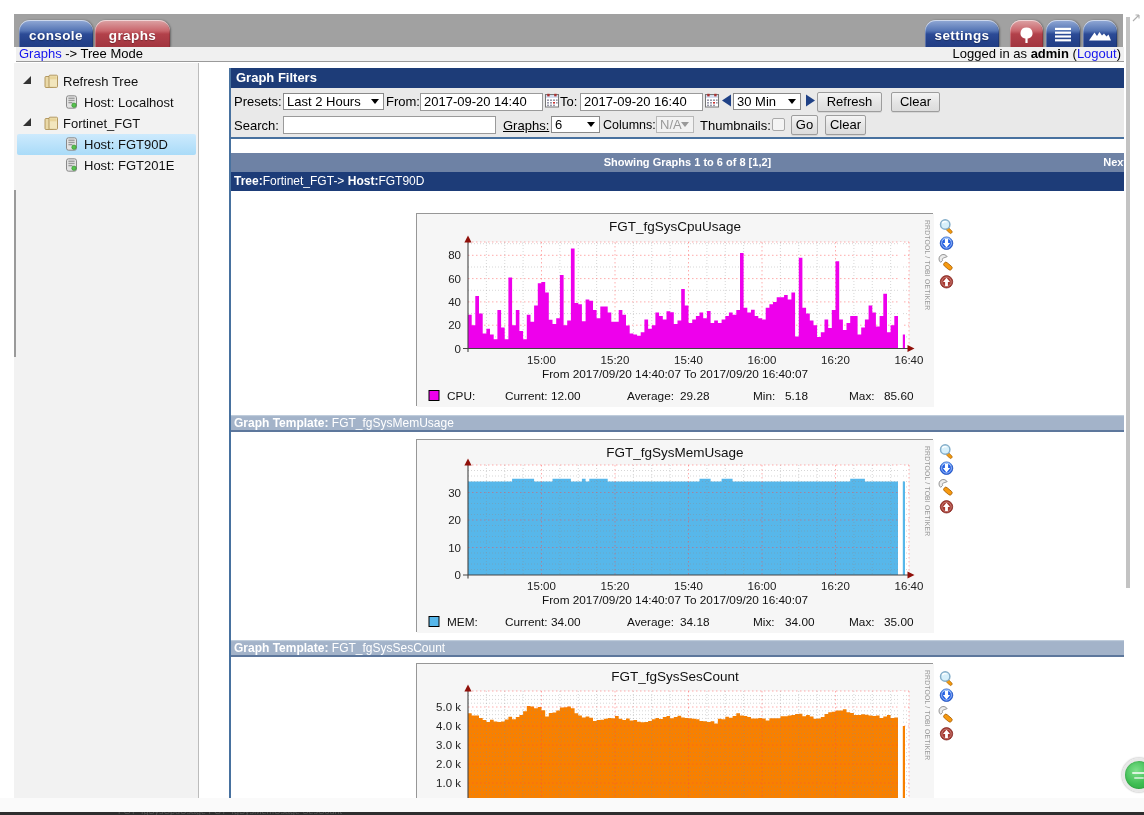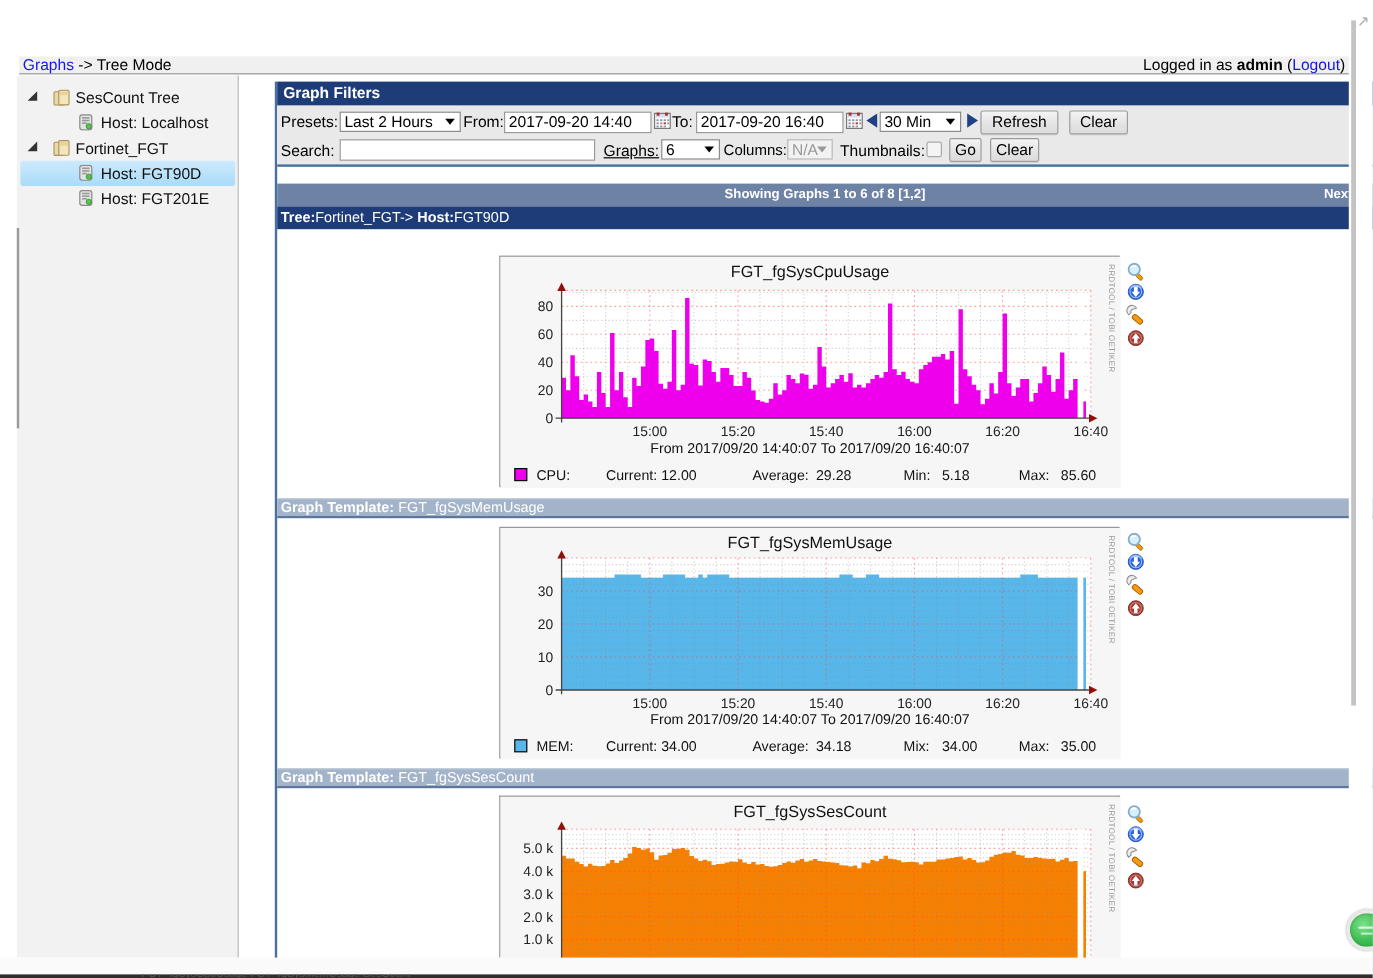--- a/index.html
+++ b/index.html
@@ -61,31 +61,57 @@
 #botdark { left:0; top:812px; width:1144px; height:3px; background:#2e2e2e; overflow:hidden; }
 #leftline { left:14px; top:190px; width:2px; height:167px; background:#9a9a9a; }
 #greenball { left:1122px; top:758px; width:34px; height:34px; border-radius:50%;
   background:radial-gradient(circle at 40% 35%, #7fe08c, #3dbd52 55%, #2aa83f);
   border:3px solid #e8e8e8; box-shadow:0 0 2px rgba(0,0,0,.45), inset 0 0 2px rgba(0,0,0,.3); }
 </style>
 </head>
 <body>
 <div id="stage">
 
+  <div class="abs" id="topbar">
+    <div class="tab blue" style="left:5px;  width:74px;">console</div>
+    <div class="tab red" style="left:81px; width:75px;">graphs</div>
+    <div class="tab blue" style="left:911px;width:74px;">settings</div>
+    <div class="tab red" style="left:996px;width:33px;">
+        <svg class="glyph" viewBox="0 0 33 18">
+      <path d="M16.5 1.5 a6 5.6 0 0 1 2.5 10.7 a6.5 4 0 0 1 -5 0 A6 5.6 0 0 1 16.5 1.5 Z" fill="#fff"></path>
+          <rect x="15.4" y="9" width="2.2" height="8" fill="#fff"></rect>
+        </svg>
+      </div>
+    <div class="tab blue" style="left:1032px;width:34px;">
+        <svg class="glyph" viewBox="0 0 34 18">
+      <g fill="#fff">
+            <rect x="9" y="1.8" width="16" height="2.2"></rect>
+            <rect x="9" y="5.6" width="16" height="2.2"></rect>
+            <rect x="9" y="9.4" width="16" height="2.2"></rect>
+            <rect x="9" y="13.2" width="16" height="2.2"></rect>
+          </g>
+        </svg>
+      </div>
+    <div class="tab blue" style="left:1069px;width:34px;">
+        <svg class="glyph" viewBox="0 0 34 18">
+      <path d="M6 14.5 L11.5 6.5 L14 10 L16.5 6 L19 9.5 L21 7.5 L23.5 10.5 L25.5 8.5 L28 14.5 Z" fill="#fff"></path>
+        </svg>
+      </div>
+  </div>
 
   <div class="abs" id="crumb">
     <div class="in"><a class="lnk" href="#">Graphs</a> -&gt; Tree Mode</div>
     <div class="right">Logged in as <b>admin</b> (<a class="lnk" href="#">Logout</a>)</div>
   </div>
 
   <div class="abs" id="tree">
     <div class="sel"></div>
     <div class="tri" style="left:9px; top:13px;"></div>
     <div class="tri" style="left:9px; top:55px;"></div>
-    <div class="trow" style="left:49px; top:8px;">SesCount Tree</div>
+    <div class="trow" style="left:49px; top:8px;">Refresh Tree</div>
     <div class="trow" style="left:70px; top:29px;">Host: Localhost</div>
     <div class="trow" style="left:49px; top:50px;">Fortinet_FGT</div>
     <div class="trow" style="left:70px; top:71px;">Host: FGT90D</div>
     <div class="trow" style="left:70px; top:92px;">Host: FGT201E</div>
     <svg style="position:absolute;left:30px;top:11px;" width="15" height="15" viewBox="0 0 15 15" xmlns="http://www.w3.org/2000/svg">
 <rect x="1" y="2.5" width="8.5" height="11" rx="1" fill="#ead9a8" stroke="#ad9055" stroke-width="0.9"></rect>
 <rect x="5" y="1.2" width="8.5" height="12.2" rx="1" fill="#f2e6bd" stroke="#ad9055" stroke-width="0.9"></rect>
 <rect x="6" y="2.3" width="6.5" height="3" fill="#e8d49a"></rect>
 </svg>
       <svg style="position:absolute;left:51px;top:32px;" width="13" height="14" viewBox="0 0 13 14" xmlns="http://www.w3.org/2000/svg">

